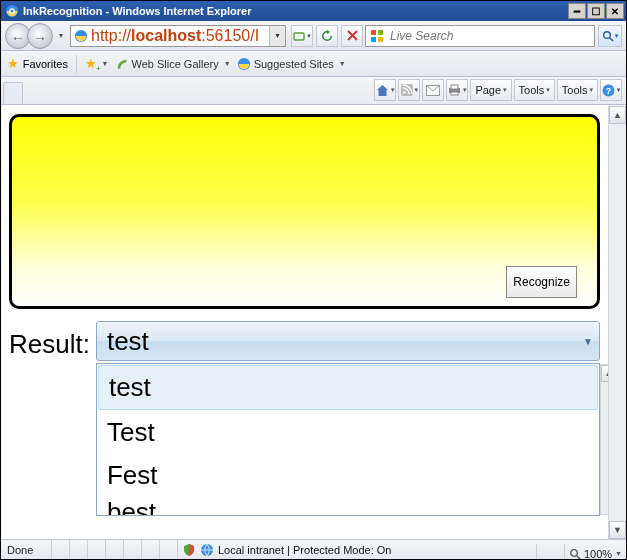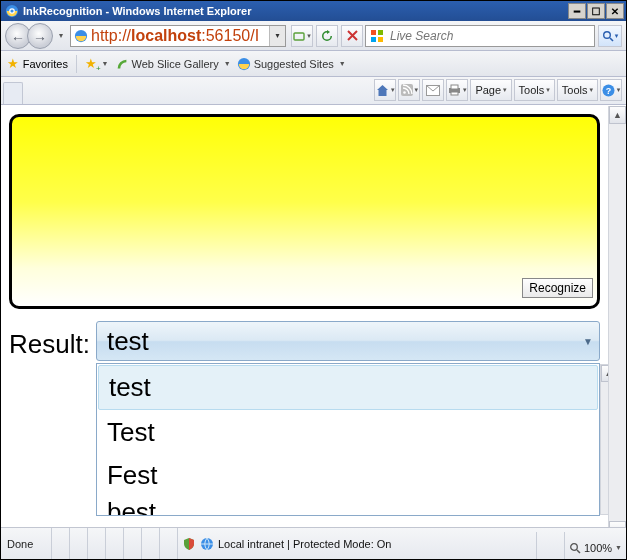--- a/index.html
+++ b/index.html
@@ -51,35 +51,35 @@
 
   
   .content { position:absolute; top:105px; bottom:20px; left:0; right:0; background:#fff; display:flex; }
   .page { flex:1; position:relative; overflow:hidden; }
   .vscroll { width:18px; background:#ecedf0; border-left:1px solid #d2d5dc; position:relative; }
   .vscroll .arrow { height:18px; background:linear-gradient(#fdfdfd,#e1e4ea); border:1px solid #bfc3ce; display:flex; align-items:center; justify-content:center; font-size:9px; color:#555; }
   .vscroll .track { position:absolute; top:18px; bottom:18px; left:0; right:0; }
   .vscroll .abot { position:absolute; bottom:0; left:0; right:0; }
 
   .ink-panel { position:absolute; top:8px; left:8px; right:8px; height:195px; border:3px solid #000; border-radius:10px; background:linear-gradient(#ffff07 0%, #ffff4a 45%, #ffffdc 80%, #ffffff 100%); }
-  .recognize-btn { position:absolute; right:4px; bottom:8px; border:1px solid #888; background:linear-gradient(#fefefe,#eaeaea); font-size:12px; padding:2px 6px; color:#000; }
+  .recognize-btn { position:absolute; right:20px; bottom:8px; border:1px solid #888; background:linear-gradient(#fefefe,#eaeaea); font-size:12px; padding:8px 6px; color:#000; }
 
   .result-row { position:absolute; top:215px; left:8px; right:8px; display:flex; align-items:flex-start; gap:6px; }
   .result-label { font-size:26px; color:#000;margin-top:8px; }
   .combo-wrap { flex:1; position:relative; }
   .combo { height:40px; border:1px solid #8aa9c9; border-radius:3px; background:linear-gradient(#eef5fa,#dbe9f4 48%, #c7ddf0 52%, #d5e7f5); display:flex; align-items:center; padding:0 26px 0 10px; font-size:26px; color:#000; position:relative; }
   .combo .cdrop { position:absolute; right:6px; top:50%; transform:translateY(-50%); font-size:10px; color:#4c6a8a; }
   .dropdown { position:absolute; top:42px; left:0; right:0; border:1px solid #8aa9c9; border-top:1px solid #8aa9c9; background:#fff; }
   .dd-item { padding:6px 10px; font-size:26px; color:#000; }
   .dd-item.sel { background:#e4f1f8; border:1px solid #b7dbef; margin:1px; border-radius:2px; }
   .dd-scroll { position:absolute; top:0; right:-18px; width:17px; bottom:0; background:#ecedf0; border:1px solid #d2d5dc; }
   .dd-scroll .arrow { height:17px; background:linear-gradient(#fdfdfd,#e1e4ea); border:1px solid #bfc3ce; display:flex; align-items:center; justify-content:center; font-size:8px; color:#555; }
 
   
-  .statusbar { position:absolute; bottom:0; left:0; right:0; height:32px; background:linear-gradient(#f5f6f8,#e6e9ef); border-top:1px solid #c2c6d1; display:flex; align-items:center; font-size:11px; color:#222; }
+  .statusbar { position:absolute; bottom:0; left:0; right:0; height:20px; background:linear-gradient(#f5f6f8,#e6e9ef); border-top:1px solid #c2c6d1; display:flex; align-items:center; font-size:11px; color:#222; }
   .sb-cell { border-left:1px solid #c9ced8; height:100%; display:flex; align-items:center; padding:0 4px; }
   .sb-cell.first { border-left:none; padding-left:6px; flex:0 0 auto; min-width:50px; }
   .sb-spacer .spacer-seg { width:18px; height:100%; border-left:1px solid #c9ced8; }
   .sb-spacer { display:flex; height:100%; }
   .sb-zone { display:flex; align-items:center; gap:4px; color:#111; }
   .shield-ico, .globe-ico { width:14px; height:14px; }
   .sb-right { margin-left:auto; display:flex; align-items:flex-start; height:100%;margin-top:8px; }
   .zoom { display:flex; align-items:center; gap:3px; }
   .zoom .chev { font-size:7px; color:#555; }
 

